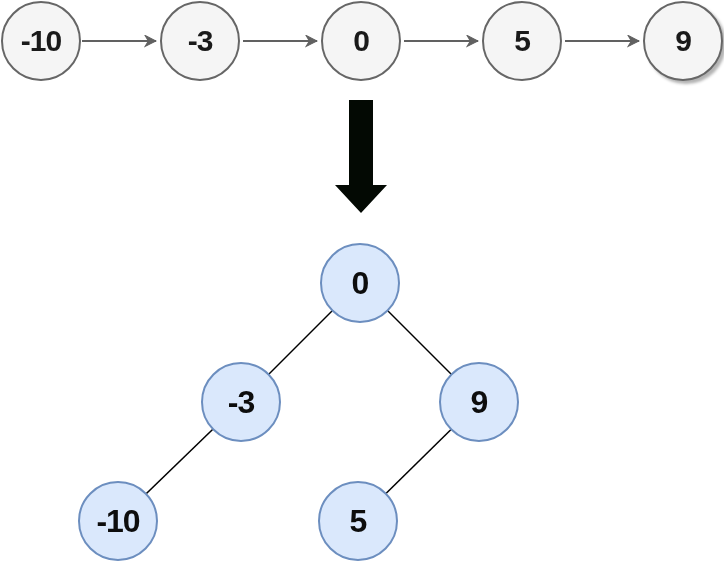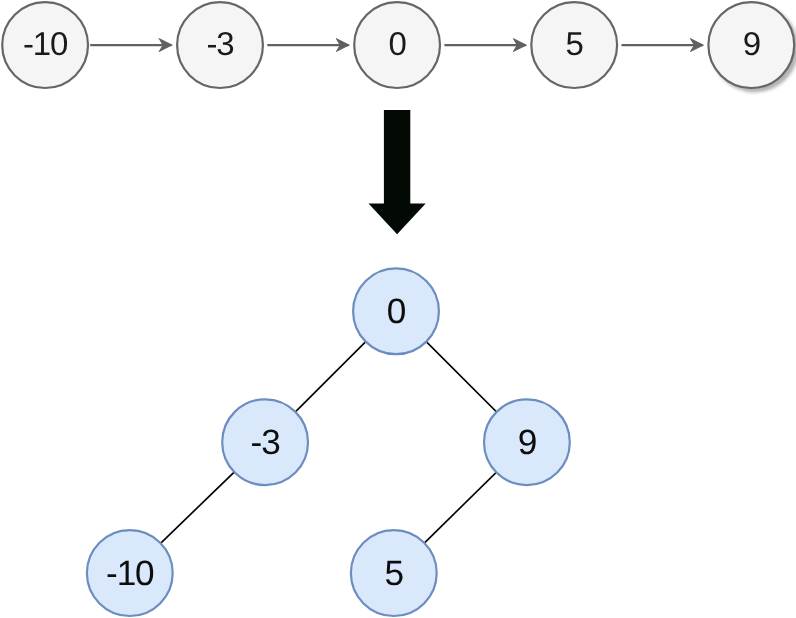--- a/index.html
+++ b/index.html
@@ -17,21 +17,21 @@
     width: 724px; height: 562px;
   }
   .node {
     position: absolute;
     width: 80px; height: 80px;
     border-radius: 50%;
     box-sizing: border-box;
     display: flex;
     align-items: center;
     justify-content: center;
-    font-weight: normal;
+    font-weight: bold;
     font-size: 30px;
     color: #1a1a1a;
     letter-spacing: -1px;
   }
   .list-node {
     background: #f5f5f5;
     border: 2px solid #666666;
   }
   .list-node.shadowed {
     box-shadow: 3px 3px 3px rgba(0,0,0,0.30);

